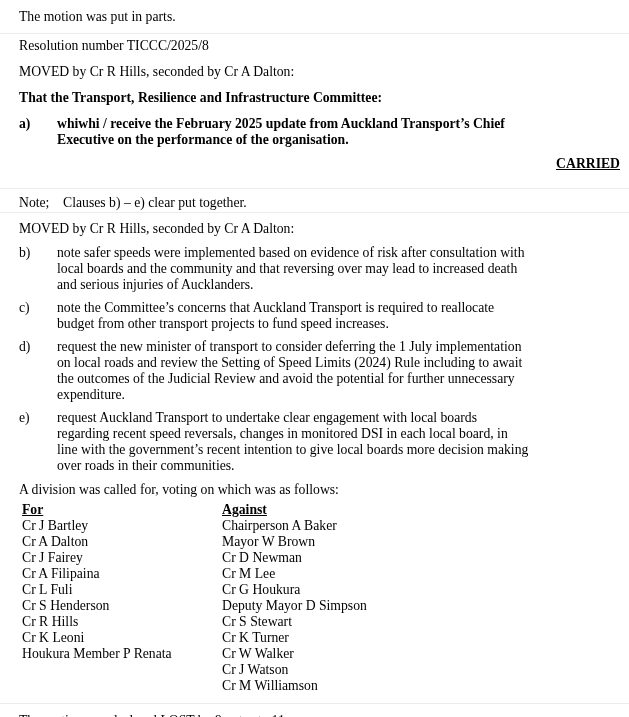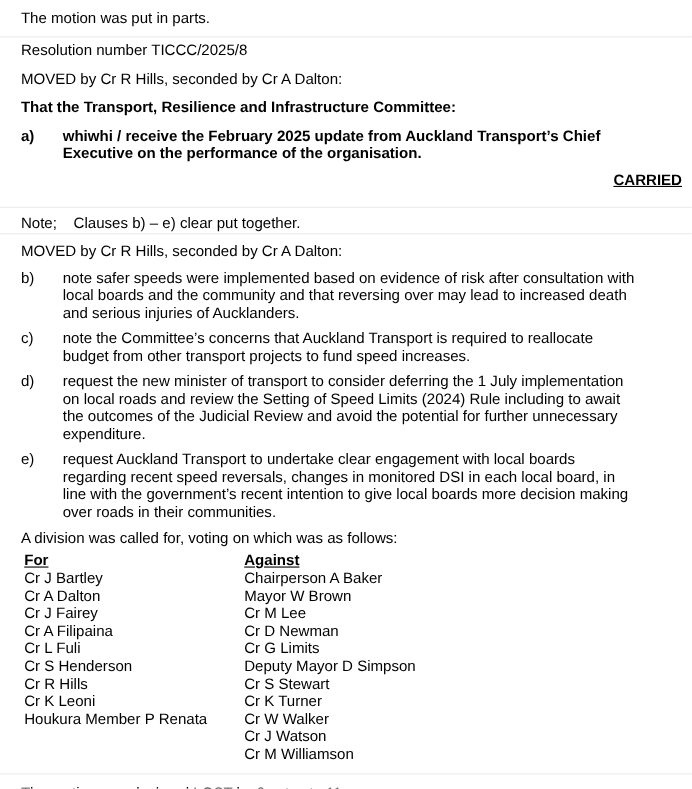--- a/index.html
+++ b/index.html
@@ -3,21 +3,21 @@
 <meta charset="utf-8">
 <style>
   * { box-sizing: border-box; }
   html, body { margin: 0; padding: 0; background: #ffffff; }
   .page {
     position: relative;
     width: 629px;
     height: 717px;
     background: #ffffff;
     color: #000000;
-    font-family: Liberation Sans, sans-serif;
+    font-family: Liberation Serif, serif;
     font-size: 13.7px;
     line-height: 16px;
     overflow: hidden;
   }
   .row { padding-left: 19px; padding-right: 9px; }
   .row-border { border-bottom: 1px solid #ececec; }
 
   .row-intro  { padding-top: 9px; padding-bottom: 8px; }
   .row-res    { padding-top: 4px; padding-bottom: 16px; }
   .row-note   { padding-top: 6px; padding-bottom: 1px; }
@@ -116,23 +116,23 @@
         <div class="division-name">Cr L Fuli</div>
         <div class="division-name">Cr S Henderson</div>
         <div class="division-name">Cr R Hills</div>
         <div class="division-name">Cr K Leoni</div>
         <div class="division-name">Houkura Member P Renata</div>
       </div>
       <div class="division-col-against">
         <div class="division-header">Against</div>
         <div class="division-name">Chairperson A Baker</div>
         <div class="division-name">Mayor W Brown</div>
+        <div class="division-name">Cr D Newman</div>
         <div class="division-name">Cr M Lee</div>
-        <div class="division-name">Cr D Newman</div>
-        <div class="division-name">Cr G Limits</div>
+        <div class="division-name">Cr G Houkura</div>
         <div class="division-name">Deputy Mayor D Simpson</div>
         <div class="division-name">Cr S Stewart</div>
         <div class="division-name">Cr K Turner</div>
         <div class="division-name">Cr W Walker</div>
         <div class="division-name">Cr J Watson</div>
         <div class="division-name">Cr M Williamson</div>
       </div>
     </div>
   </div>
 

